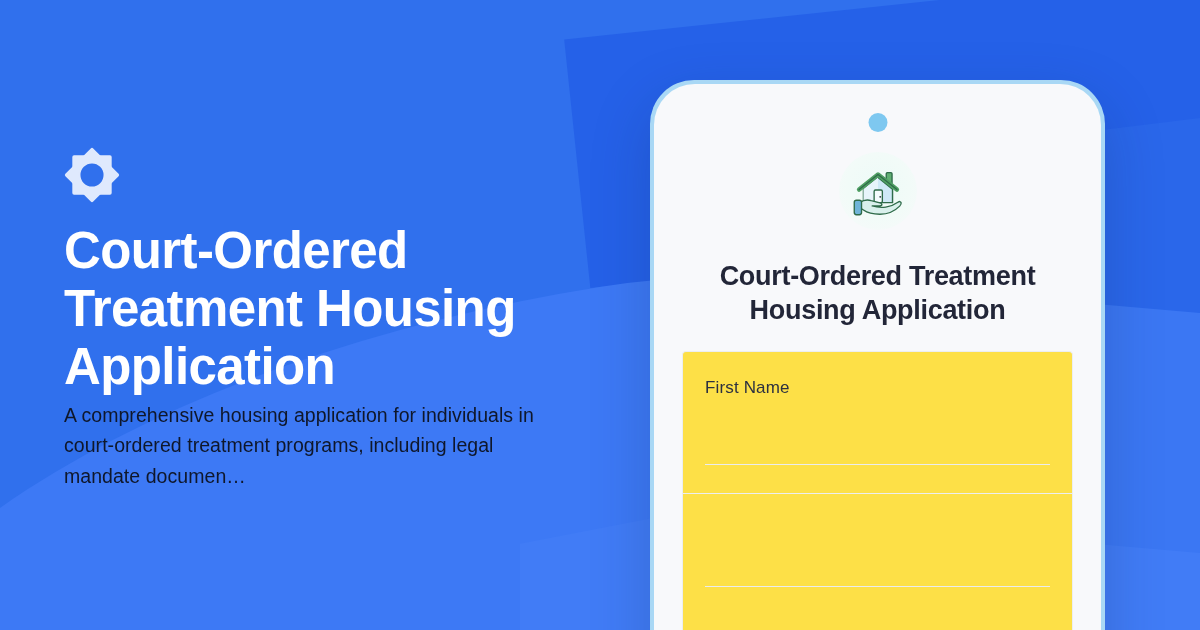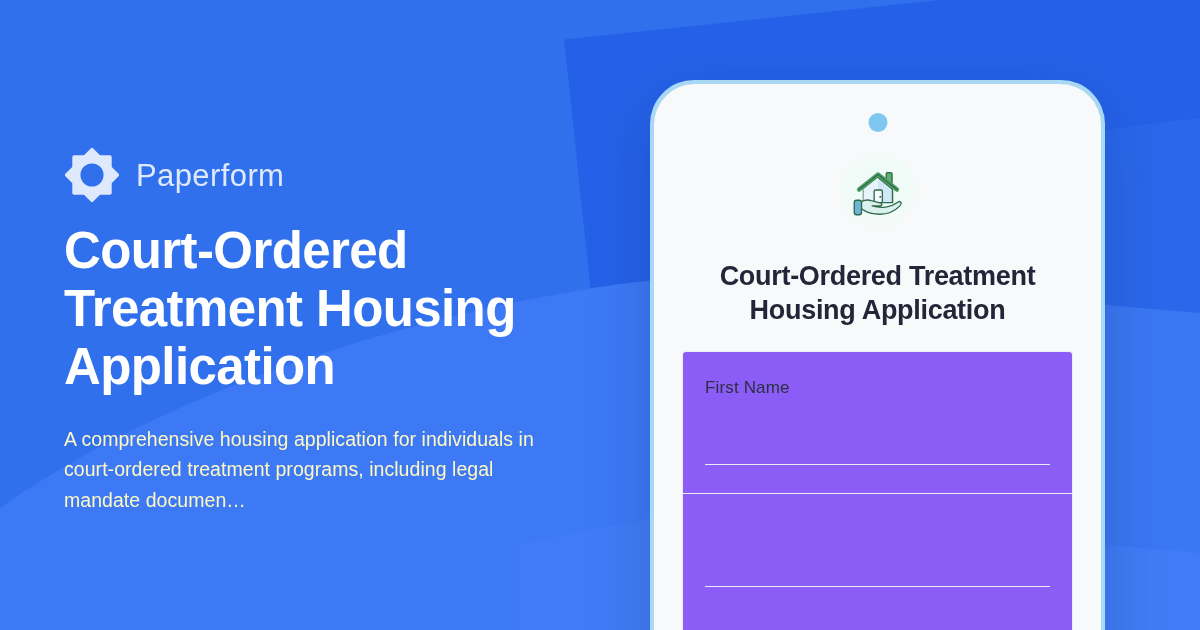--- a/index.html
+++ b/index.html
@@ -105,23 +105,23 @@
     color: #ffffff;
     font-size: 51px;
     font-weight: 700;
     line-height: 1.14;
     letter-spacing: -0.6px;
   }
 
   .subhead {
     position: absolute;
     left: 0;
-    top: 424px;
+    top: 400px;
     width: 510px;
-    color: #fef9c3;
+    color: #0f172a;
     font-size: 19.5px;
     font-weight: 400;
     line-height: 1.56;
     letter-spacing: 0.05px;
   }
 
   
   .phone {
     position: absolute;
     left: 650px;
@@ -185,21 +185,21 @@
 
   .fields {
     position: absolute;
     left: 28px;
     right: 28px;
     top: 267px;
     bottom: 0;
   }
 
   .field-card {
-    background: #8b5cf6;
+    background: #fde047;
     border: 1px solid #eceef1;
     border-bottom: none;
     padding: 26px 22px 0 22px;
     height: 142px;
   }
 
   .field-card:first-child { border-radius: 4px 4px 0 0; }
 
   .field-label {
     color: #2c3040;
@@ -239,21 +239,20 @@
               <circle cx="32" cy="32" r="14.5" fill="#000"></circle>
             </mask>
           </defs>
           <g mask="url(#holeMask)" fill="#dfe9fd">
             <rect x="9.5" y="9.5" width="45" height="45" rx="2"></rect>
             <rect x="9.5" y="9.5" width="45" height="45" rx="2" transform="rotate(45 32 32)"></rect>
           </g>
           <circle cx="32" cy="32" r="14.5" fill="none" stroke="#dfe9fd" stroke-width="2.6"></circle>
         </svg>
       </span>
-      <span class="brand-name">Paperform</span>
     </div>
 
     <h1 class="headline">Court-Ordered Treatment Housing Application</h1>
 
     <p class="subhead">A comprehensive housing application for individuals in court-ordered treatment programs, including legal mandate documen…</p>
 
   </div>
 
   <div class="phone">
     <div class="phone-screen">

